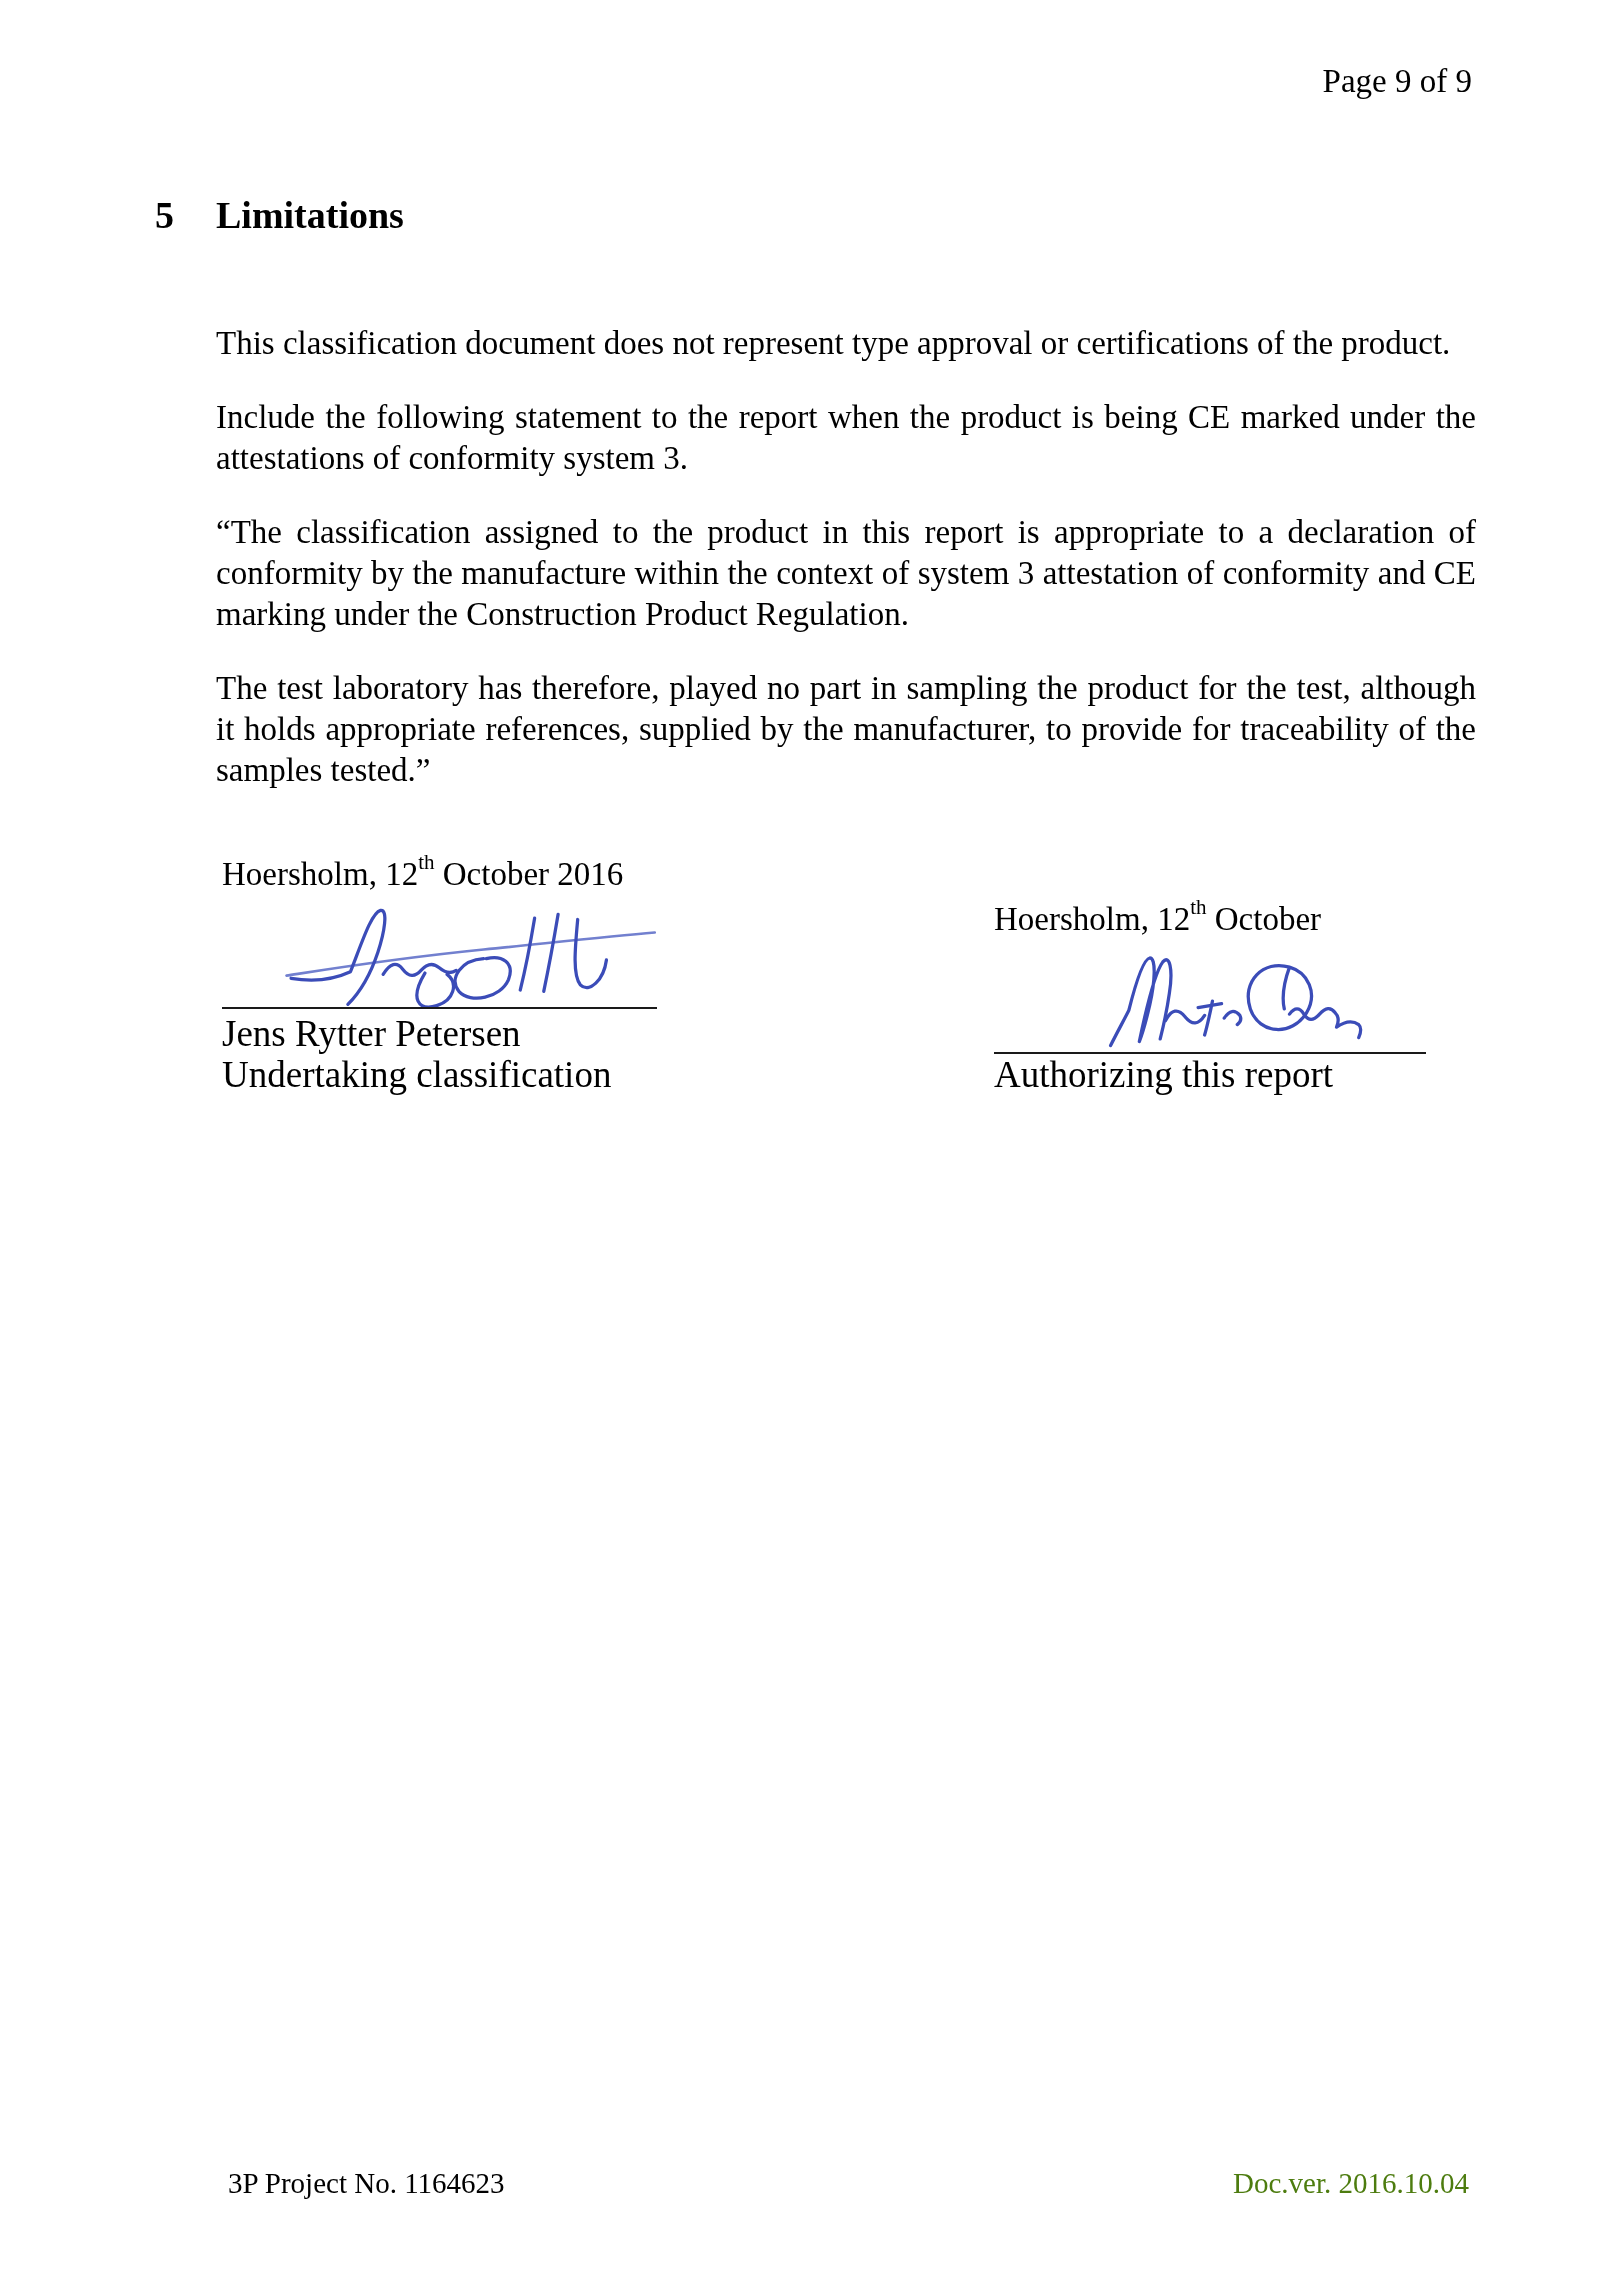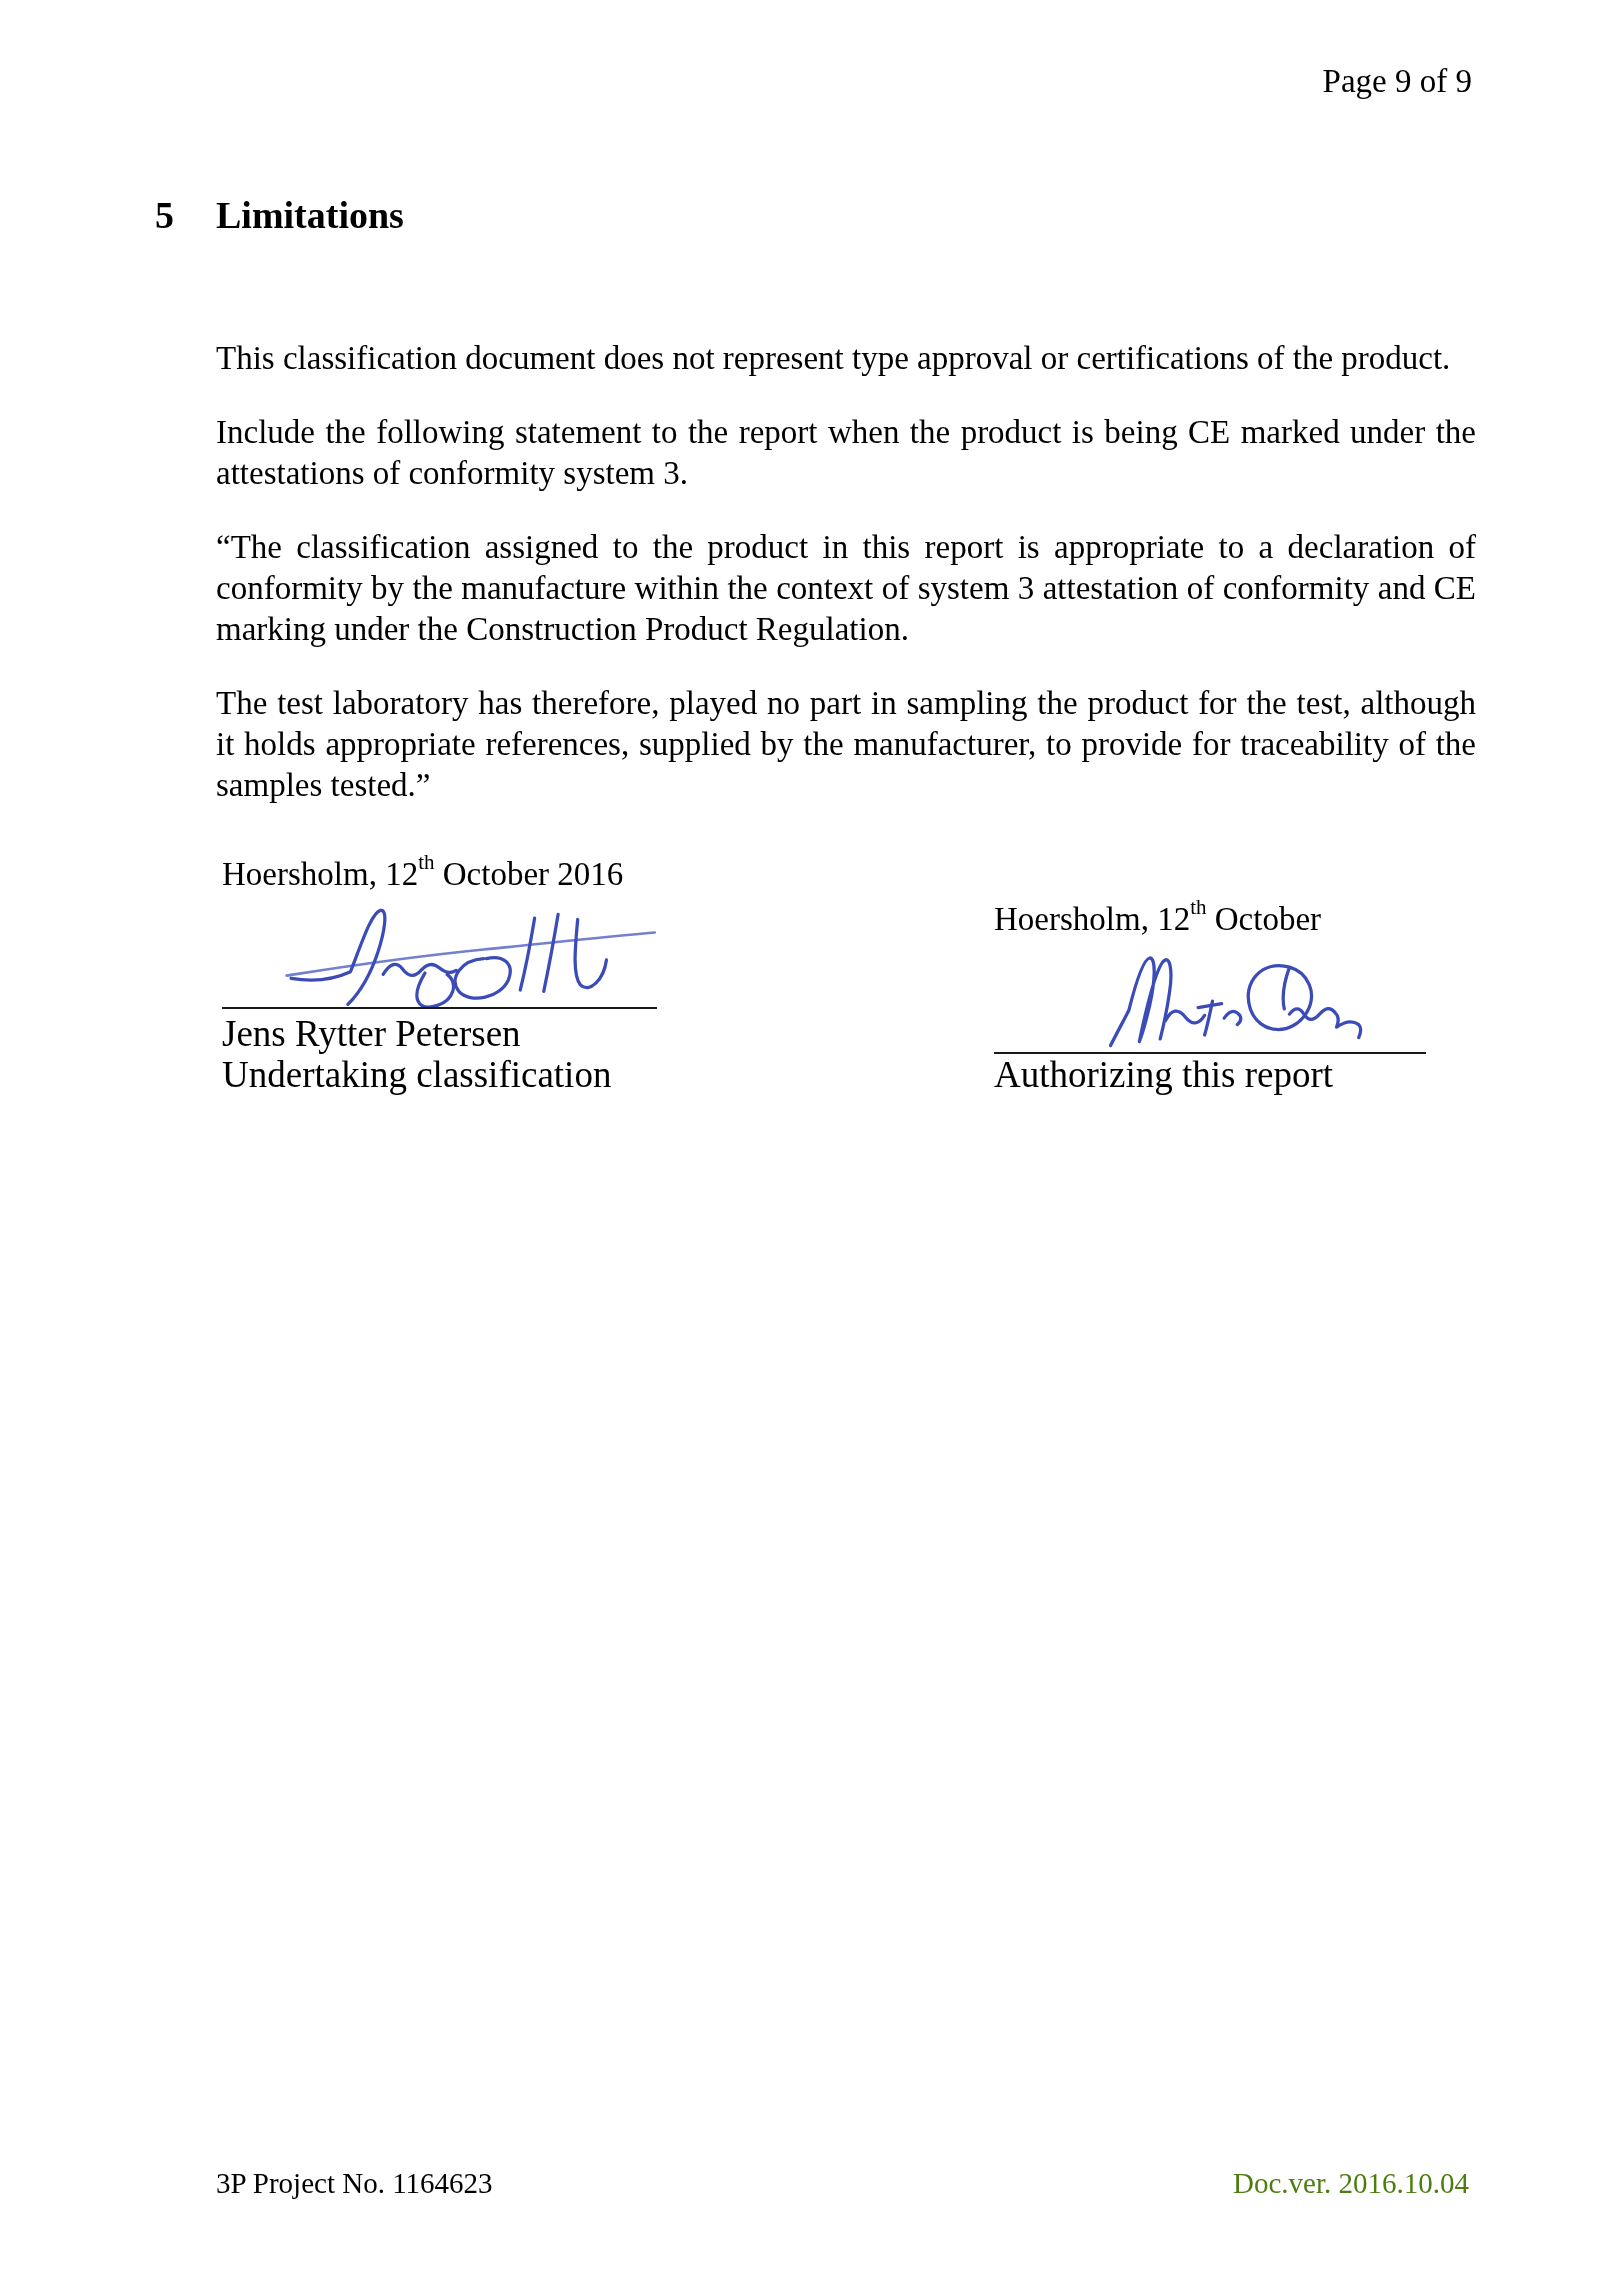--- a/index.html
+++ b/index.html
@@ -32,21 +32,21 @@
     font-weight: bold;
     line-height: 42px;
     white-space: nowrap;
   }
   .heading .h-num {
     display: inline-block;
     width: 61px;
   }
   .body-text {
     position: absolute;
-    top: 338px;
+    top: 323px;
     left: 216px;
     width: 1260px;
     font-size: 33px;
     line-height: 41px;
   }
   .body-text p {
     margin: 0 0 33px 0;
     text-align: justify;
   }
   .sig-row {
@@ -88,21 +88,21 @@
   .sig-col.right .sig-line { width: 432px; }
   .sig-name, .sig-role {
     font-size: 37px;
     line-height: 41px;
     white-space: nowrap;
     font-family: Liberation Serif, serif;
   }
   .sig-name { margin-top: 3.9px; }
   .footer {
     position: absolute;
-    left: 216px;
+    left: 228px;
     right: 154px;
     top: 2167px;
     display: flex;
     justify-content: space-between;
     align-items: baseline;
     font-size: 29px;
     line-height: 33px;
   }
   .footer .footer-left  { color: #000000; }
   .footer .footer-right { color: #4d7c0f; }

